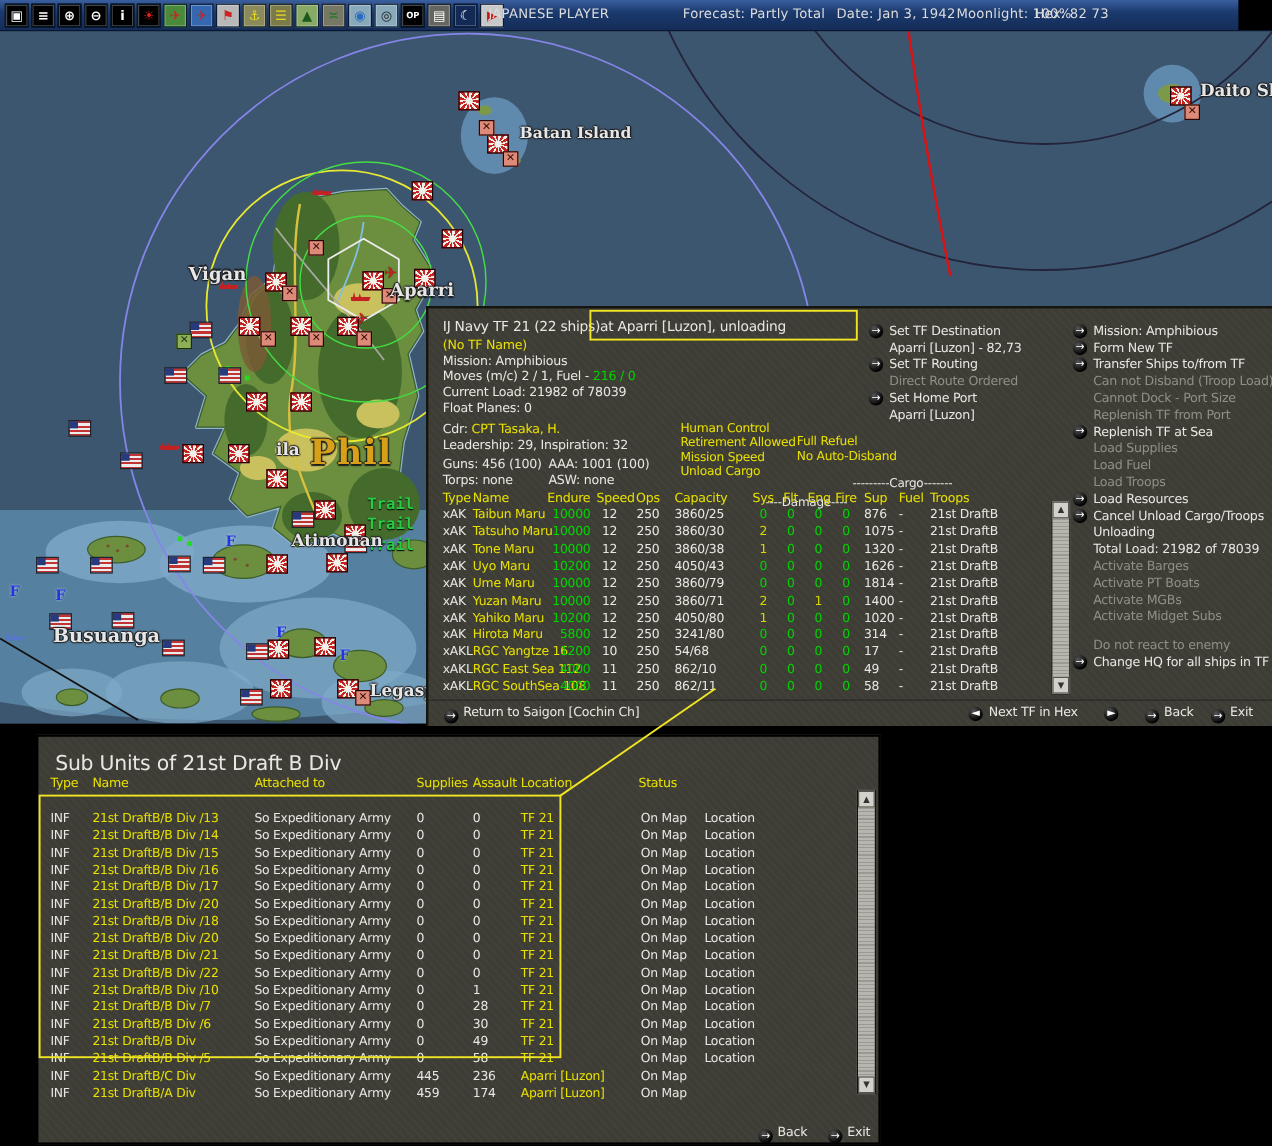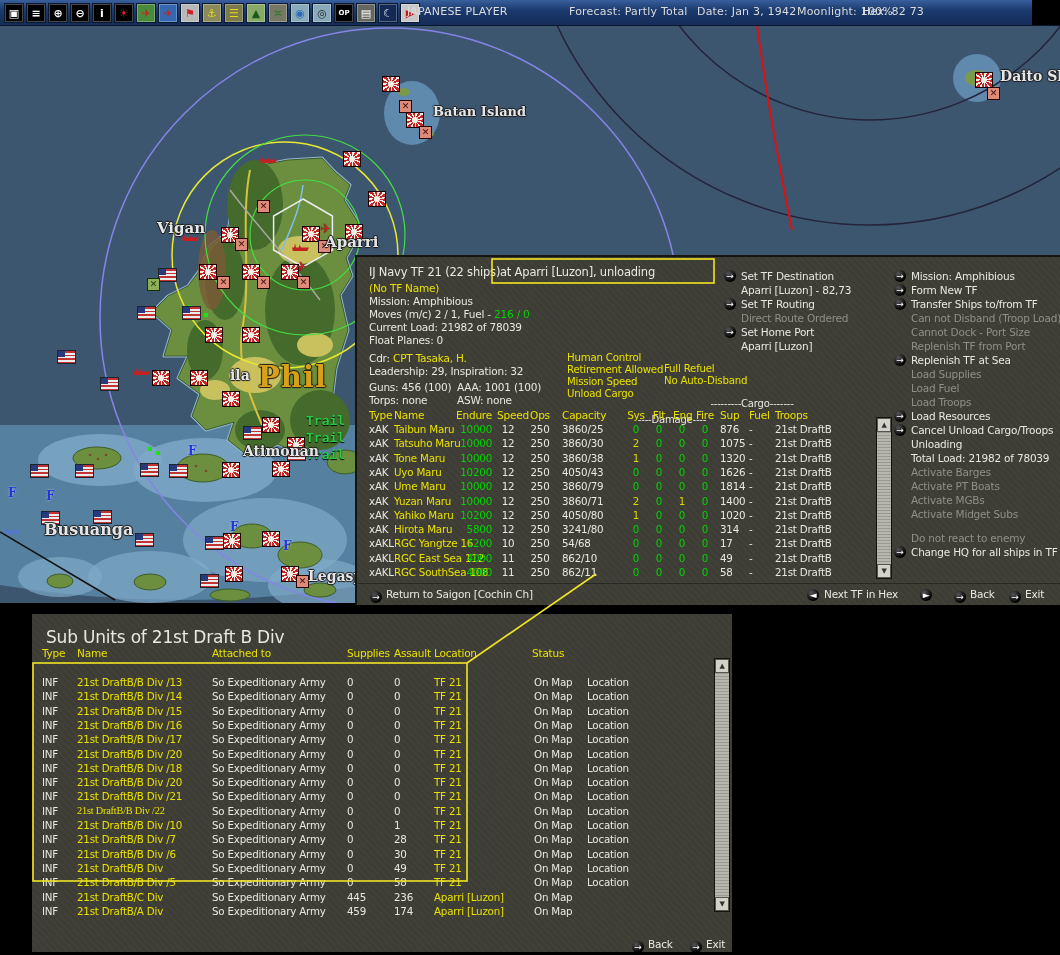--- a/index.html
+++ b/index.html
@@ -599,21 +599,21 @@
         <span class="yel" style="left: 45px; width: 132px;">21st DraftB/B Div /21</span>
         <span class="wht" style="left: 180px; width: 130px;">So Expeditionary Army</span>
         <span class="wht" style="left: 315px; width: 42px;">0</span>
         <span class="wht" style="left: 362px; width: 36px;">0</span>
         <span class="yel" style="left: 402px; width: 96px;">TF 21</span>
         <span class="wht" style="left: 502px; width: 50px;">On Map</span>
         <span class="wht" style="left: 555px; width: 60px;">Location</span>
       </div>
       <div class="subrow" style="top: 189.7px; font-size: 10.3px;">
         <span class="wht" style="left: 10px; width: 30px;">INF</span>
-        <span class="yel" style="left: 45px; width: 132px; font-family: Liberation Serif, serif;">21st DraftB/B Div /22</span>
+        <span class="yel" style="left: 45px; width: 132px;">21st DraftB/B Div /22</span>
         <span class="wht" style="left: 180px; width: 130px;">So Expeditionary Army</span>
         <span class="wht" style="left: 315px; width: 42px;">0</span>
         <span class="wht" style="left: 362px; width: 36px;">0</span>
         <span class="yel" style="left: 402px; width: 96px;">TF 21</span>
         <span class="wht" style="left: 502px; width: 50px;">On Map</span>
         <span class="wht" style="left: 555px; width: 60px;">Location</span>
       </div>
       <div class="subrow" style="top: 204px; font-size: 10.3px;">
         <span class="wht" style="left: 10px; width: 30px;">INF</span>
         <span class="yel" style="left: 45px; width: 132px;">21st DraftB/B Div /10</span>

